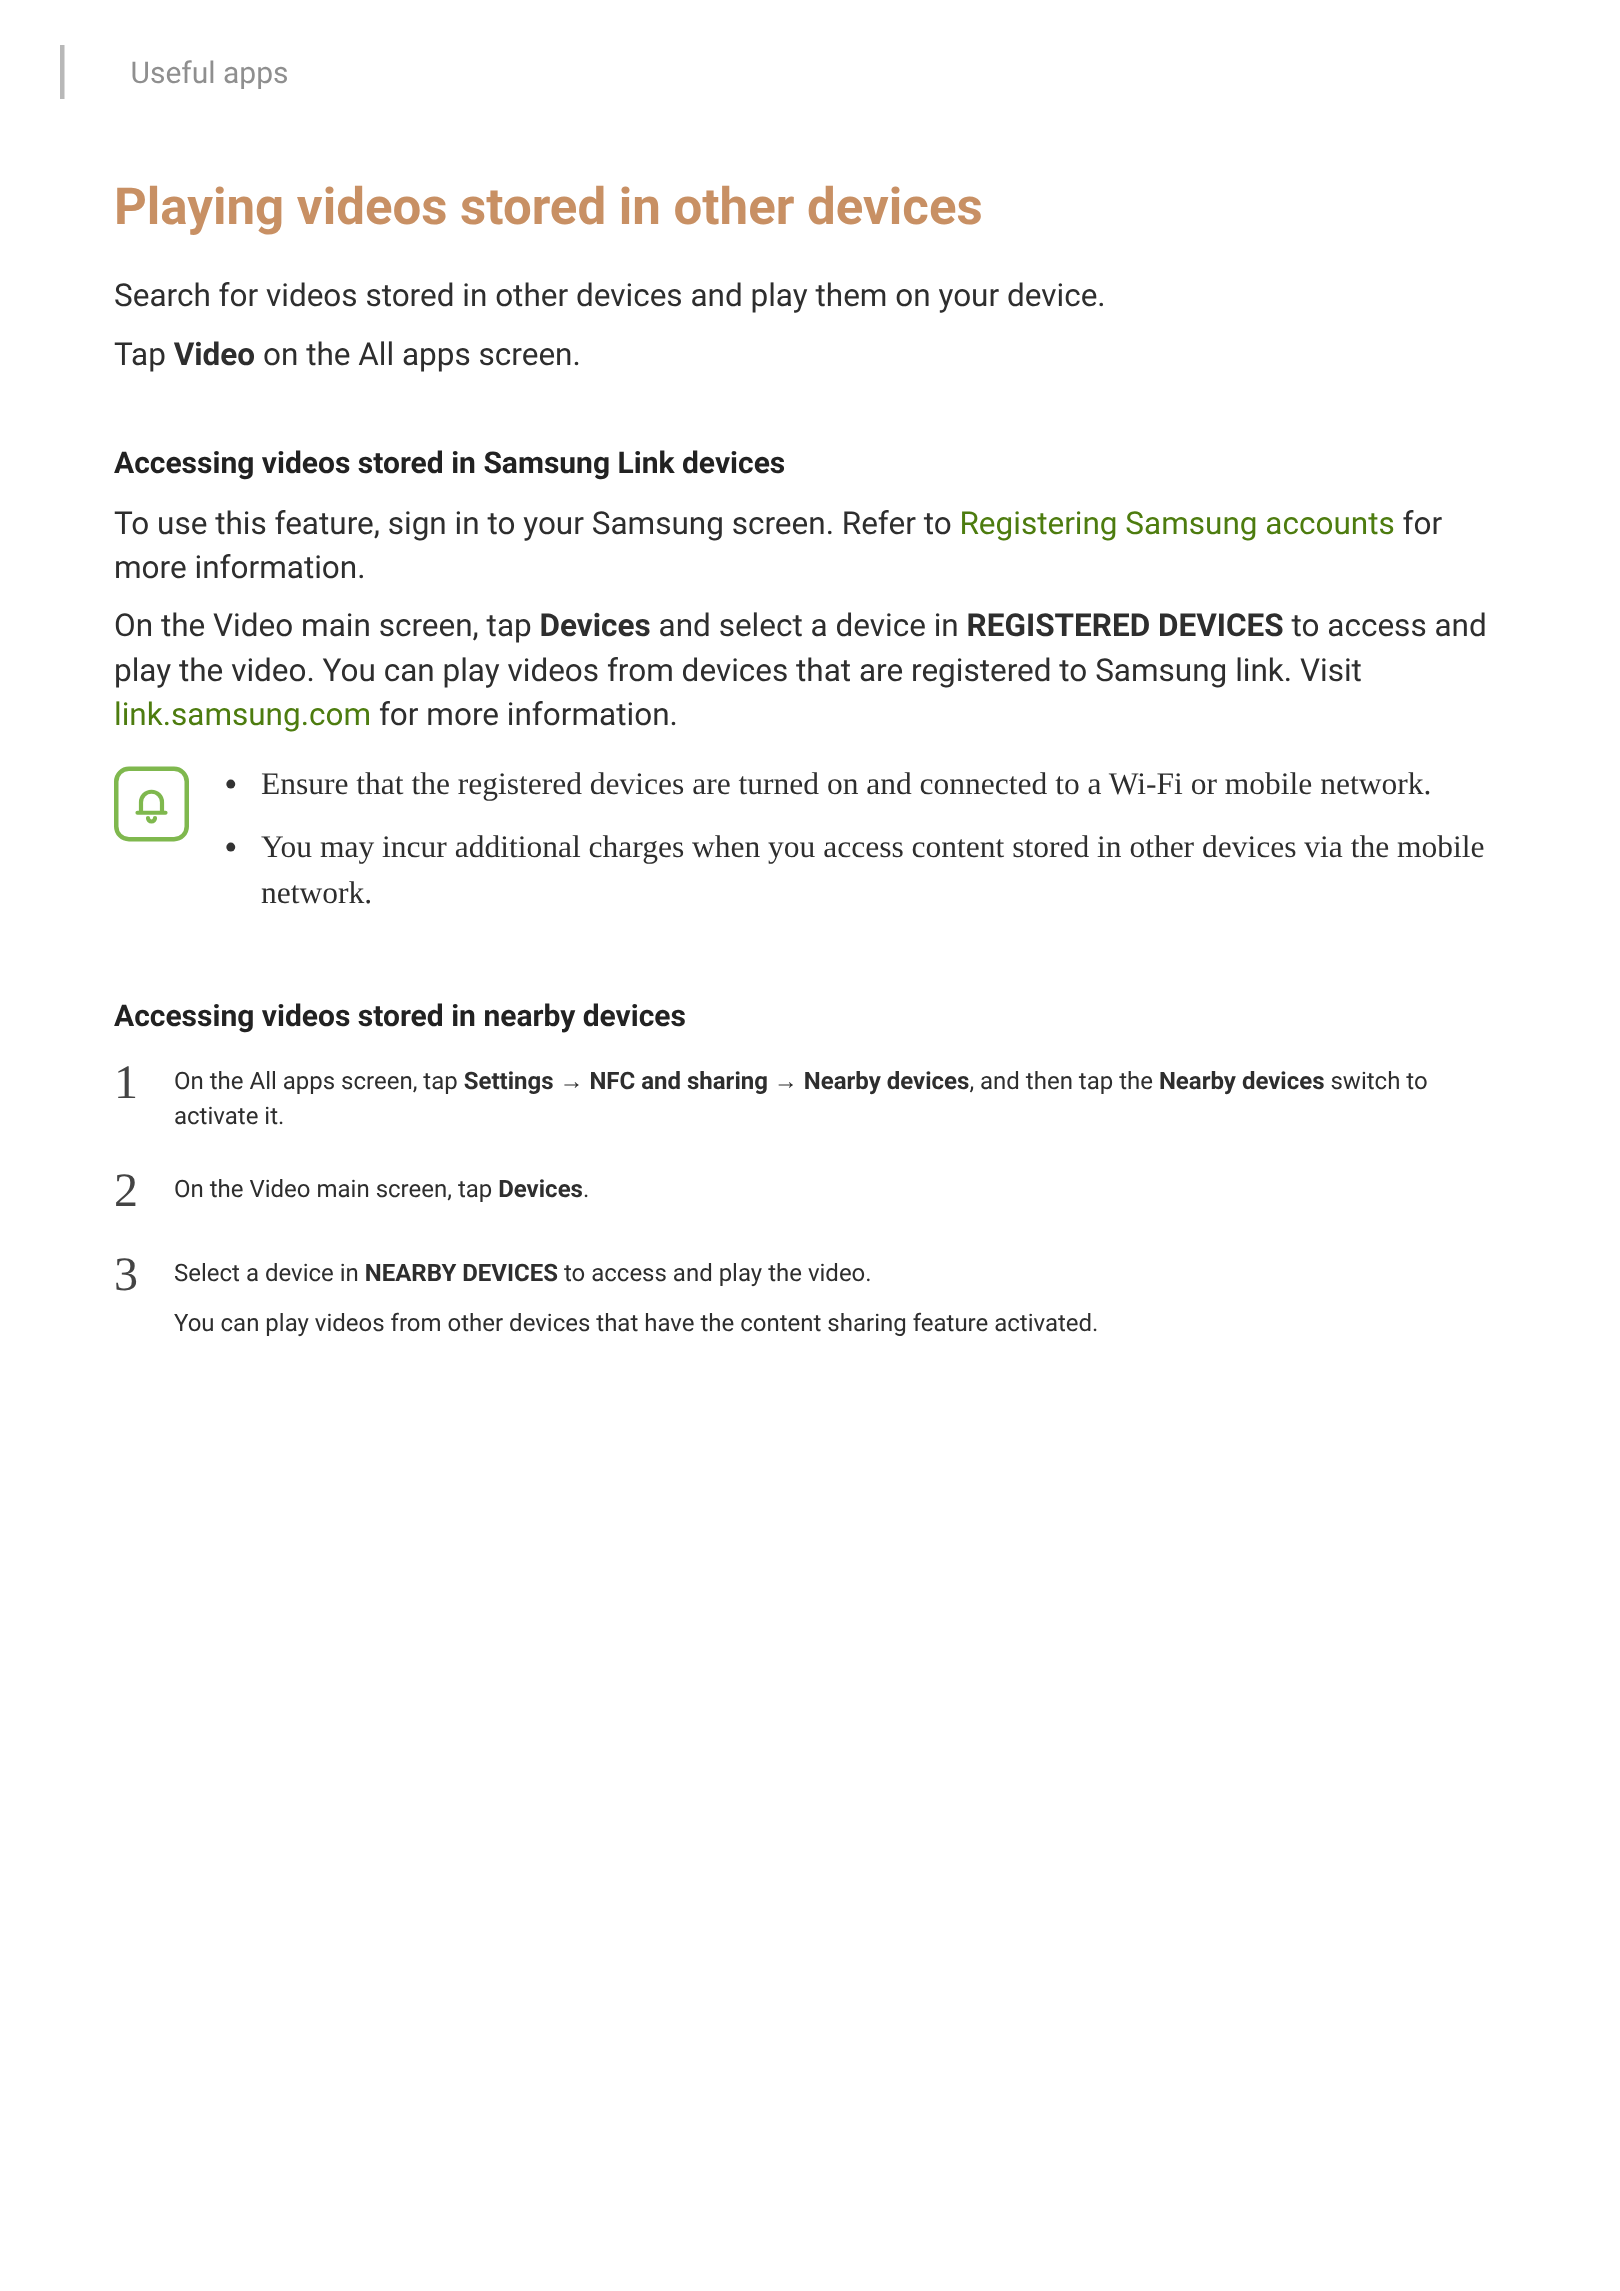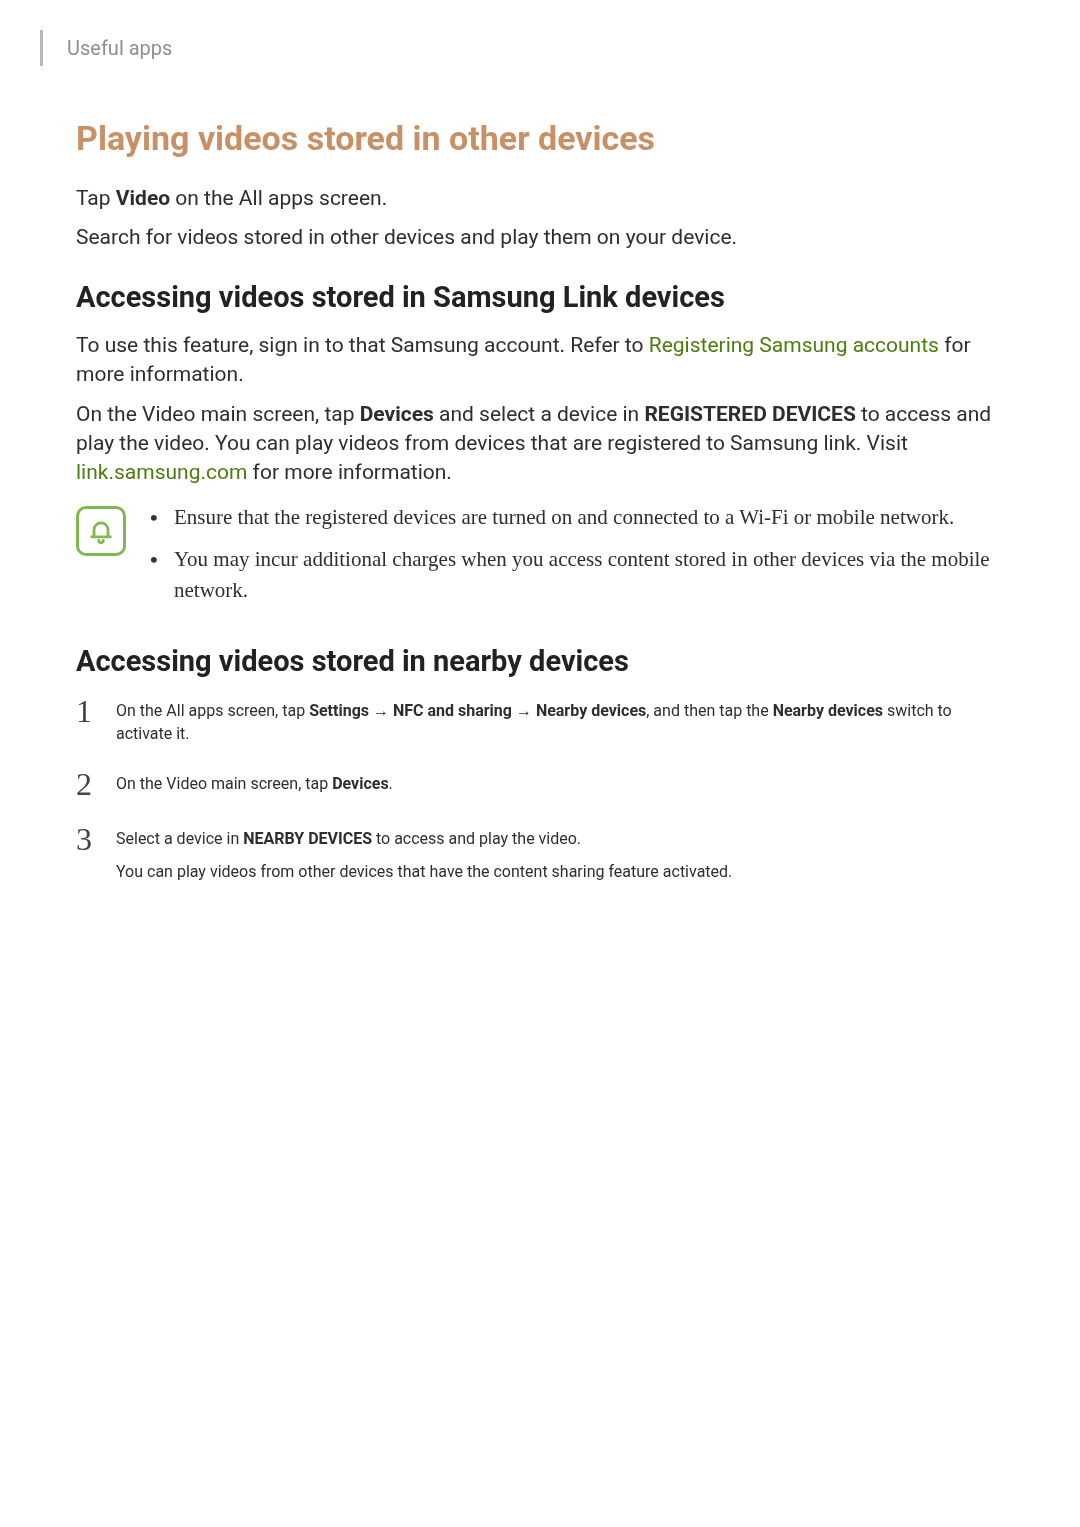--- a/index.html
+++ b/index.html
@@ -13,20 +13,21 @@
       line-height:1.35;
     }
     .page-header {
       display:flex;
       align-items:center;
       padding-left:40px;
       margin-bottom:50px;
       color:#8f8f8f;
       font-size:20px;
       font-weight:400;
+      gap:20px;
     }
     .header-mark {
       width:3px;
       height:36px;
       background:#b8b8b8;
       margin-right:24px;
     }
     .content { padding:0 76px 0 76px; }
     .title-h2 {
       color:#c89064;
@@ -35,24 +36,24 @@
       margin-bottom:22px;
     }
     .p-body {
       font-size:21px;
       color:#2e2e2e;
       margin-bottom:10px;
       line-height:1.4;
     }
     .p-body strong { font-weight:700; }
     .section-h3 {
-      font-size:29px;
+      font-size:20px;
       font-weight:700;
       color:#222;
-      margin:25px 0 14px;
+      margin:42px 0 14px;
     }
     .link { color:#4d7c0f; }
 
     .note-block {
       display:flex;
       align-items:flex-start;
       margin:14px 0 12px;
     }
     .note-icon {
       width:50px; height:50px;
@@ -124,29 +125,29 @@
 
 <div class="page-header">
   <div class="header-mark"></div>
   <span>Useful apps</span>
 </div>
 
 <div class="content">
 
   <h2 class="title-h2">Playing videos stored in other devices</h2>
 
+  <p class="p-body">Search for videos stored in other devices and play them on your device.</p>
   <p class="p-body">
     <span>Tap </span><strong>Video</strong><span> on the All apps screen.</span>
   </p>
-  <p class="p-body">Search for videos stored in other devices and play them on your device.</p>
 
   <h3 class="section-h3">Accessing videos stored in Samsung Link devices</h3>
 
   <p class="p-body">
-    <span>To use this feature, sign in to that Samsung account. Refer to </span><span class="link">Registering Samsung accounts</span><span> for more information.</span>
+    <span>To use this feature, sign in to your Samsung screen. Refer to </span><span class="link">Registering Samsung accounts</span><span> for more information.</span>
   </p>
 
   <p class="p-body">
     <span>On the Video main screen, tap </span><strong>Devices</strong><span> and select a device in </span><strong>REGISTERED DEVICES</strong><span> to access and play the video. You can play videos from devices that are registered to Samsung link. Visit </span><span class="link">link.samsung.com</span><span> for more information.</span>
   </p>
 
   <div class="note-block">
     <div class="note-icon">
       <svg class="bell-svg" viewBox="0 0 24 24">
         <path d="M6 17 V11 a6 6 0 0 1 12 0 V17 M4 17 h16 M10 20 a2 2 0 0 0 4 0"></path>

